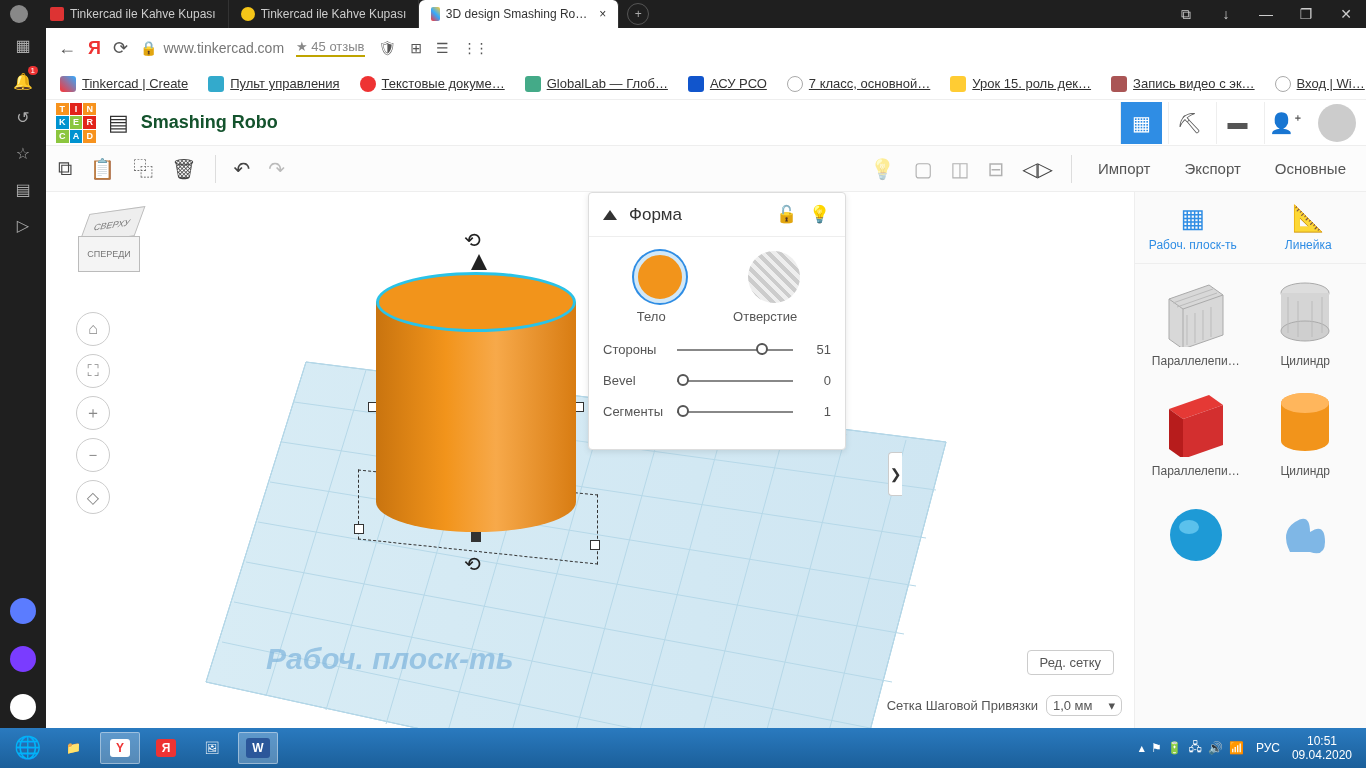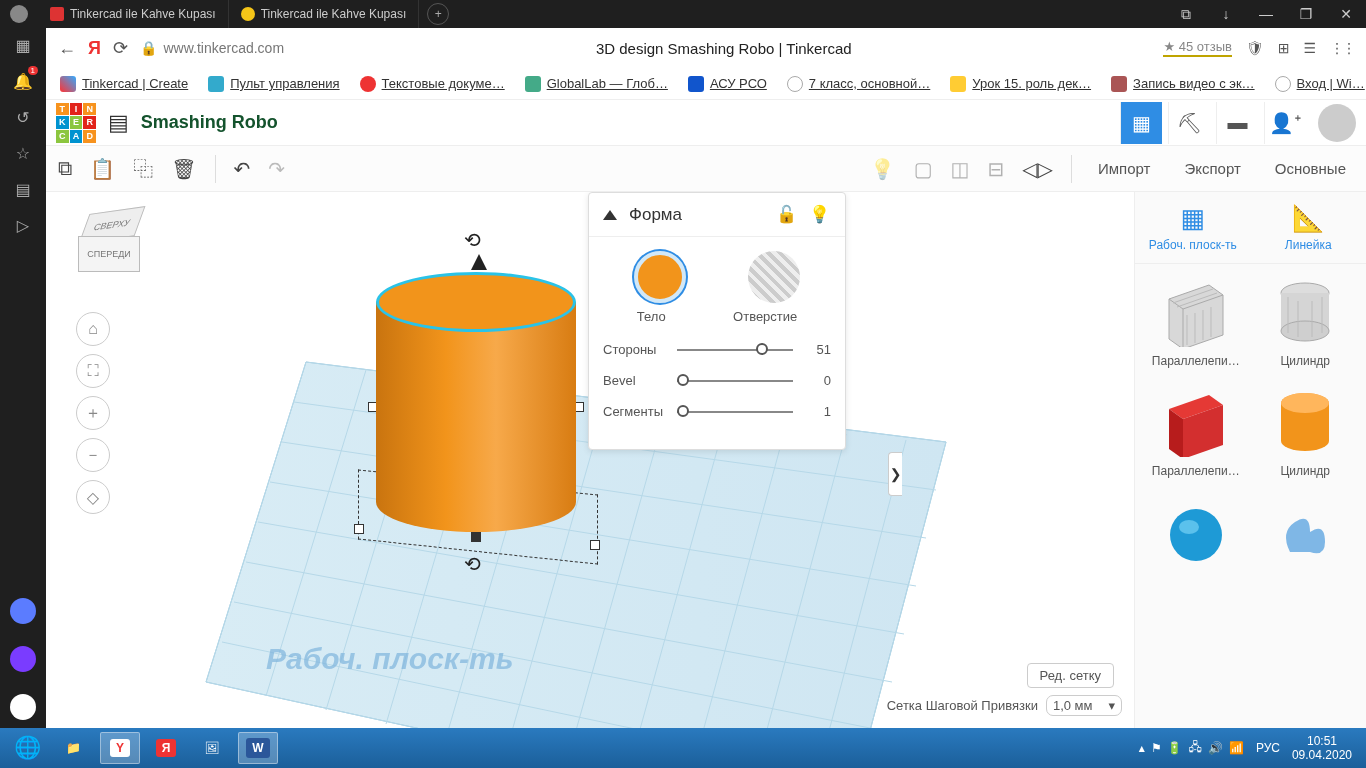--- a/index.html
+++ b/index.html
@@ -41,21 +41,21 @@
   .toolbar2 .spacer{flex:1;}
   .toolbar2 .txt-btn{ color:#555; font-size:15px; padding:0 8px;}
   .canvas-row { flex:1; display:flex; position:relative; }
   .viewport { flex:1; position:relative; background:#fff; overflow:hidden;}
   .viewcube { position:absolute; top:18px; left:28px; width:76px; height:76px; }
   .vc-top{position:absolute;top:0;left:10px;width:56px;height:30px;background:#eee;border:1px solid #bbb;transform:skew(-20deg,-8deg);display:flex;align-items:center;justify-content:center;font-size:9px;color:#777;}
   .vc-front{position:absolute;top:26px;left:4px;width:62px;height:36px;background:#f4f4f4;border:1px solid #bbb;display:flex;align-items:center;justify-content:center;font-size:9px;color:#777;}
   .view-ctrl { position:absolute; left:30px; top:120px; display:flex; flex-direction:column; gap:8px;}
   .view-ctrl .vb { width:34px;height:34px;border:1px solid #ccc;border-radius:50%;display:flex;align-items:center;justify-content:center;color:#888;font-size:16px;background:#fff;}
   .workplane-label{position:absolute;left:220px;bottom:52px;color:#7fb5dd;font-size:30px;font-weight:bold;font-style:italic;opacity:.7;}
-  .grid-btn{position:absolute;right:20px;bottom:40px;border:1px solid #ccc;border-radius:4px;padding:4px 12px;font-size:13px;color:#555;background:#fff;margin-top:20px;}
+  .grid-btn{position:absolute;right:20px;bottom:53px;border:1px solid #ccc;border-radius:4px;padding:4px 12px;font-size:13px;color:#555;background:#fff;margin-top:20px;}
   .snap-row{position:absolute;right:12px;bottom:12px;font-size:13px;color:#555;display:flex;align-items:center;gap:8px;}
   .snap-sel{border:1px solid #ccc;padding:2px 6px;border-radius:7px;display:flex;align-items:center;gap:16px;}
   
   .plane { position:absolute; left:140px; top:130px; width:780px; height:520px; }
   .plane svg{position:absolute;inset:0;}
   
   .cyl-wrap{position:absolute;left:330px;top:80px;}
   .cyl-top{width:200px;height:60px;background:#f2941b;border:3px solid #2ac3e8;border-radius:50%;position:relative;z-index:2;}
   .cyl-body{width:200px;height:230px;background:linear-gradient(90deg,#c9740f,#f2941b 35%,#f7a94a 60%,#d87c12);margin-top:-30px;border-bottom-left-radius:100px 30px;border-bottom-right-radius:100px 30px;position:relative;z-index:1;}
   .sel-box{position:absolute;border:1px dashed #333;}
@@ -106,20 +106,25 @@
 <div class="win-titlebar">
   <div class="avatar"></div>
   <div class="tab">
     <span class="fav" style="background:#d33;border-radius:2px;"></span>
     <span>Tinkercad ile Kahve Kupası</span>
   </div>
   <div class="tab">
     <span class="fav" style="background:#f5c518;border-radius:50%;"></span>
     <span>Tinkercad ile Kahve Kupası</span>
   </div>
+  <div class="tab active">
+    <span class="fav" style="background:linear-gradient(45deg,#f33,#3af,#fc3);border-radius:2px;"></span>
+    <span>3D design Smashing Ro…</span>
+    <span style="margin-left:6px;">×</span>
+  </div>
   <div class="add-tab">+</div>
   <div class="spacer"></div>
   <span class="win-btn">⧉</span>
   <span class="win-btn">↓</span>
   <span class="win-btn">—</span>
   <span class="win-btn">❐</span>
   <span class="win-btn">✕</span>
 </div>
 
 <div class="left-strip">
@@ -138,21 +143,20 @@
 <div class="content-area">
 
   <div class="addr-bar">
     <span class="nav-ic">←</span>
     <span class="nav-ic" style="color:#e33;font-weight:bold;">Я</span>
     <span class="nav-ic">⟳</span>
     <span class="addr-url">
       <span>🔒</span>
       <span>www.tinkercad.com</span>
     </span>
-    <span class="addr-title">3D design Smashing Robo | Tinkercad</span>
     <div class="addr-right">
       <span class="rating">★ 45 отзыв</span>
       <span>🛡</span>
       <span>⊞</span>
       <span>☰</span>
       <span style="letter-spacing:-2px;">⋮⋮</span>
     </div>
   </div>
 
   <div class="bookmarks-bar">

